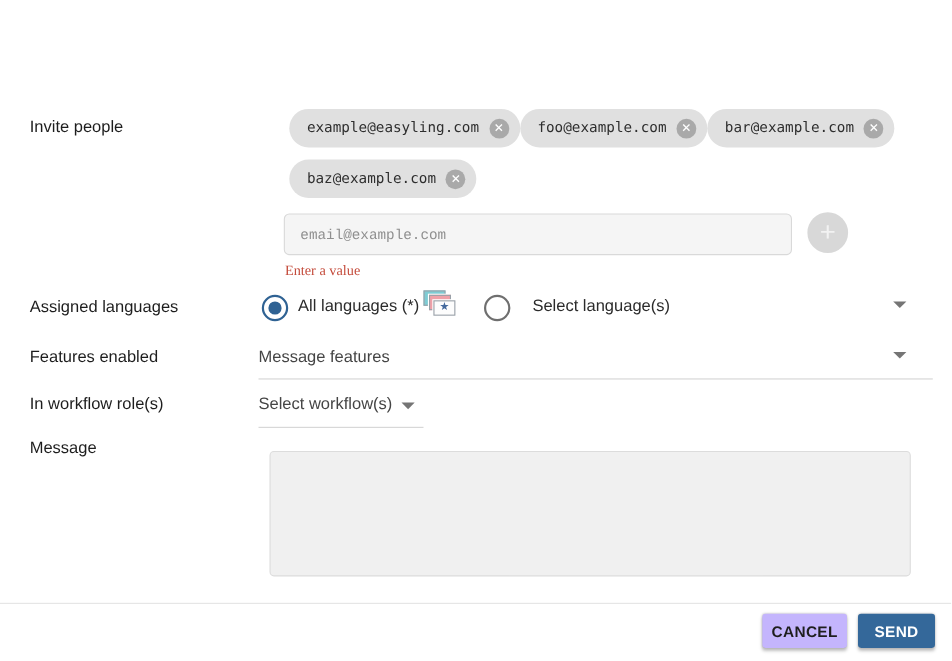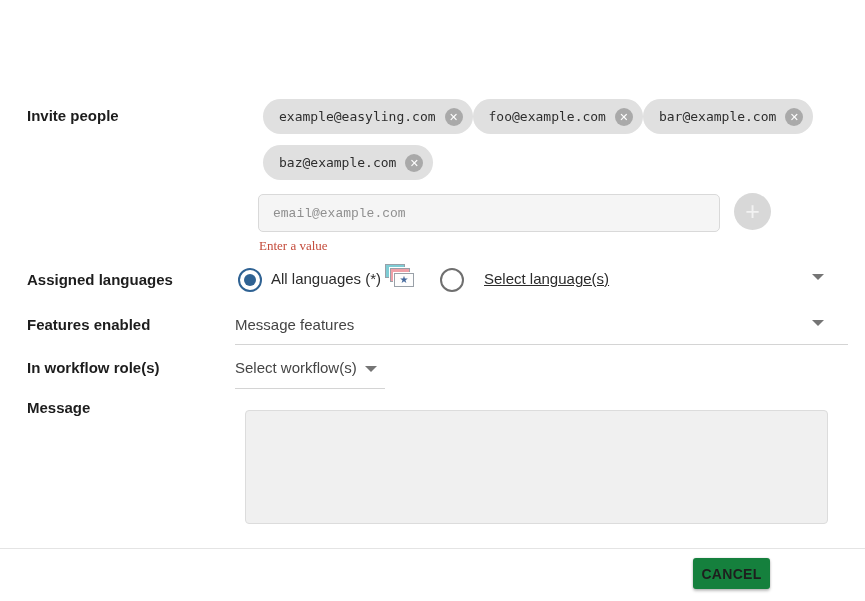--- a/index.html
+++ b/index.html
@@ -5,21 +5,21 @@
   * { margin:0; padding:0; box-sizing:border-box; }
   html,body { width:865px; height:601px; background:#fff; }
   body { font-family:"Liberation Sans", sans-serif; }
   .dialog { position:relative; width:865px; height:601px; background:#fff; overflow:hidden; border-radius:4px; }
 
   
   .hdr { position:absolute; left:0; top:0; width:865px; height:82px; background:#34689a; }
   .hdr-title { position:absolute; left:28px; top:35px; font-size:20px; font-weight:500; color:#ffffff; letter-spacing:.2px; }
 
   
-  .lbl { position:absolute; left:27px; font-size:15px; font-weight:700; color:#1d1d1d; }
+  .lbl { position:absolute; left:27px; font-size:15px; font-weight:400; color:#1d1d1d; }
   .lbl-invite   { top:107px; }
   .lbl-langs    { top:271px; }
   .lbl-features { top:316px; }
   .lbl-workflow { top:359px; }
   .lbl-message  { top:399px; }
 
   
   .chips-row1 { position:absolute; left:263px; top:99px; display:flex; }
   .chips-row2 { position:absolute; left:263px; top:145px; display:flex; }
   .chip { height:35px; border-radius:18px; background:#e0e0e0; display:inline-flex; align-items:center;
@@ -38,21 +38,21 @@
   .err { position:absolute; left:259px; top:238px; font-family:Liberation Serif, serif; font-size:13px; color:#c44b3b; }
 
   
   .radio { position:absolute; width:24px; height:24px; border-radius:50%; border:2px solid #6f6f6f; cursor:pointer; }
   .radio.sel { border-color:#2f6293; }
   .radio.sel::after { content:""; position:absolute; left:4px; top:4px; width:12px; height:12px; border-radius:50%; background:#2f6293; }
   .radio-all    { left:238px; top:268px; }
   .radio-select { left:440px; top:268px; }
   .radio-lbl { position:absolute; font-size:15px; color:#2b2b2b; cursor:pointer; }
   .radio-lbl-all    { left:271px; top:270px; }
-  .radio-lbl-select { left:484px; top:270px;text-decoration:underline; }
+  .radio-lbl-select { left:484px; top:270px; }
 
   
   .flags { position:absolute; left:385px; top:264px; width:32px; height:25px; }
   .fcard { position:absolute; width:20px; height:14px; border:1px solid #99a0a8; box-shadow:0 0 0 1px #fff; }
   .fcard.back  { left:0;   top:0;   background:#7eccd4; }
   .fcard.mid   { left:5px; top:4px; background:#efa0a8; }
   .fcard.front { left:9px; top:9px; background:#fdfdfd; display:flex; align-items:center; justify-content:center; }
   .fcard.front .star { font-size:10px; line-height:10px; color:#44699d; }
 
   
@@ -71,21 +71,21 @@
   
   .message-area { position:absolute; left:245px; top:410px; width:583px; height:114px; background:#f0f0f0;
                   border:1px solid #dcdcdc; border-radius:4px; resize:none; outline:none;
                   font-family:"Liberation Sans", sans-serif; font-size:14px; color:#333; padding:8px 10px; }
 
   
   .divider { position:absolute; left:0; top:548px; width:865px; height:1px; background:#e4e4e4; }
   .btn { position:absolute; top:558px; height:31px; border:none; border-radius:3px; font-family:"Liberation Sans", sans-serif;
          font-size:14px; font-weight:700; letter-spacing:.3px; cursor:pointer;
          box-shadow:0 2px 3px rgba(0,0,0,.25), 0 0 2px rgba(0,0,0,.15); }
-  .btn-cancel { left:693px; width:77px; background:#15803d; color:#1e1e1e; }
+  .btn-cancel { left:693px; width:77px; background:#c4b5fd; color:#1e1e1e; }
   .btn-send   { left:780px; width:70px; background:#34689a; color:#ffffff; }
 </style>
 </head>
 <body>
 
 <div class="dialog">
 
 
   <div class="lbl lbl-invite">Invite people</div>
 
@@ -138,14 +138,15 @@
   <div class="lbl lbl-workflow">In workflow role(s)</div>
   <div class="sel-text sel-workflow">Select workflow(s)</div>
   <div class="caret caret-workflow"></div>
   <div class="underline ul-workflow"></div>
 
   <div class="lbl lbl-message">Message</div>
   <textarea class="message-area" style=""></textarea>
 
   <div class="divider"></div>
   <button class="btn btn-cancel">CANCEL</button>
+  <button class="btn btn-send">SEND</button>
 
 </div>
 
 </body></html>

